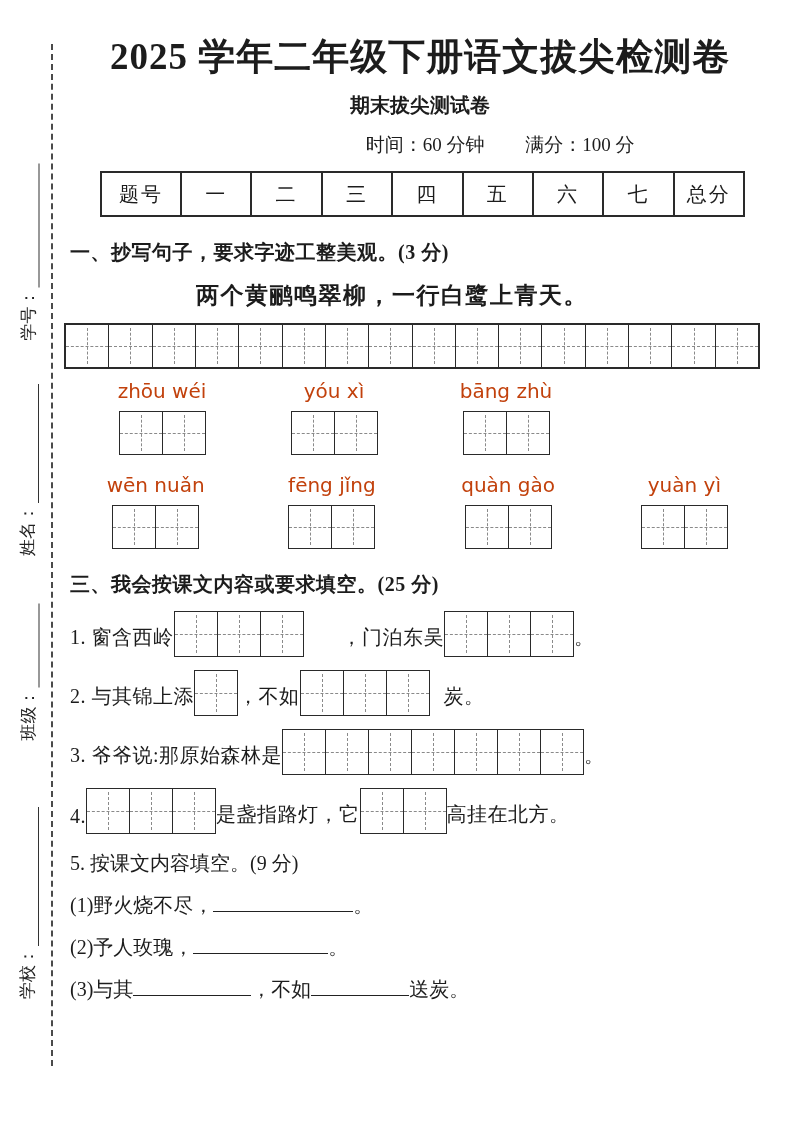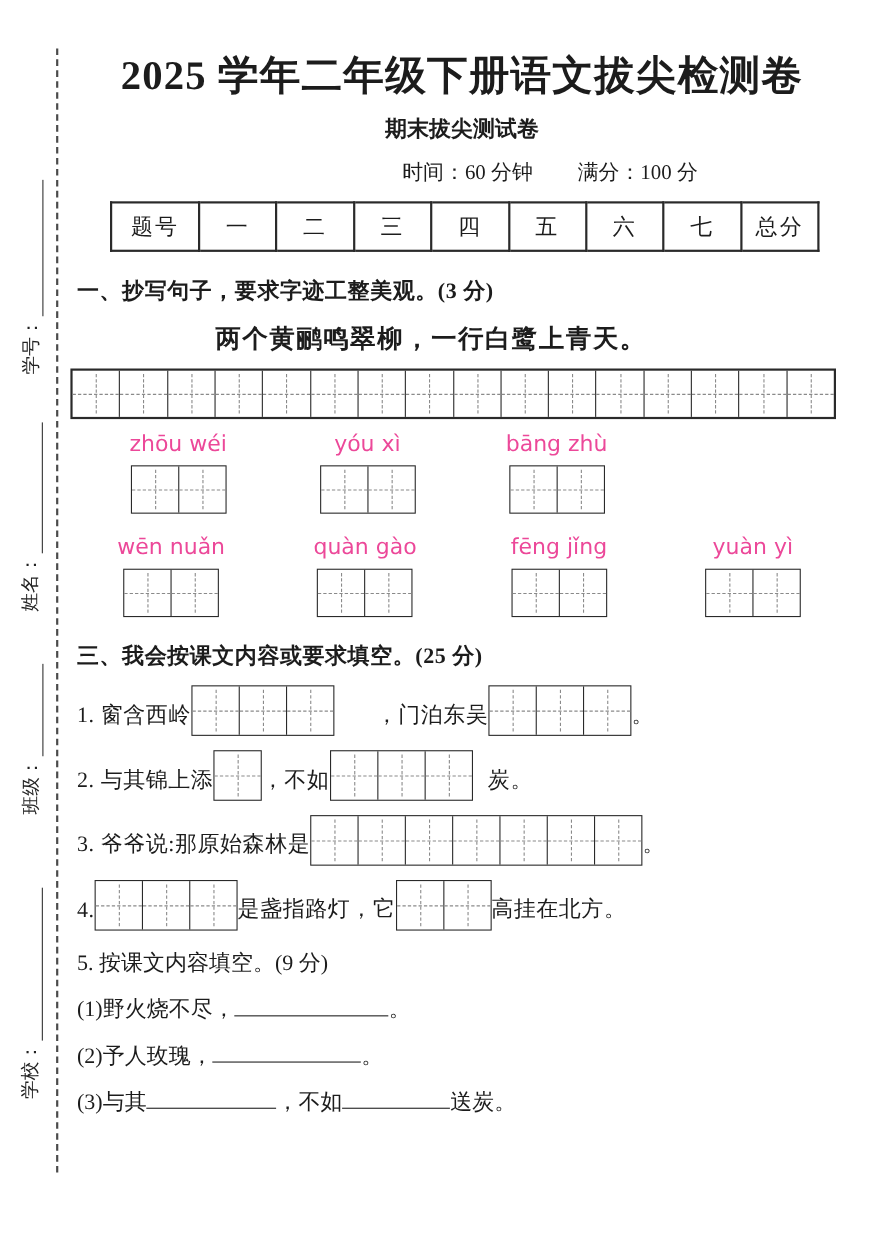--- a/index.html
+++ b/index.html
@@ -12,21 +12,21 @@
   .side-field{position:absolute;height:26px;font-size:17px;white-space:nowrap;
               display:flex;align-items:flex-end;transform:rotate(-90deg);color:#222;}
   .side-blank{display:inline-block;border-bottom:1.6px solid #333;height:17px;margin-left:2px;}
   .sf1{width:177px;left:-62px;top:239px;}
   .sf2{width:172px;left:-60px;top:457px;}
   .sf3{width:137px;left:-42px;top:659px;}
   .sf4{width:192px;left:-70px;top:890px;}
   .sb1{width:124px;} .sb2{width:119px;} .sb3{width:84px;} .sb4{width:139px;}
 
   
-  .content{position:absolute;left:70px;top:38px;width:700px;}
+  .content{position:absolute;left:70px;top:26px;width:700px;}
   .title{font-size:37px;font-weight:bold;text-align:center;letter-spacing:1px;margin:6px 0 0;}
   .subtitle{font-size:20px;font-weight:bold;text-align:center;margin:10px 0 0;}
   .meta{font-size:19px;margin-top:13px;text-align:center;padding-left:160px;}
   .meta span{margin:0 18px;}
 
   table.score{border-collapse:collapse;margin:13px 0 0 30px;width:645px;table-layout:fixed;}
   table.score td{border:2px solid #2a2a2a;height:42px;text-align:center;
                  font-size:20px;padding:0;letter-spacing:2px;}
   table.score td.first{width:78px;}
 
@@ -38,21 +38,21 @@
   .grid-row{display:flex;margin:12px 0 0 -6px;width:696px;height:46px;
             border:2px solid #2a2a2a;box-sizing:border-box;}
   .gcell{flex:1;position:relative;border-right:1.6px solid #2a2a2a;}
   .gcell:last-child{border-right:none;}
   .gcell::before{content:"";position:absolute;left:50%;top:3px;bottom:3px;border-left:1px dashed #8a8a8a;}
   .gcell::after{content:"";position:absolute;top:50%;left:0;right:0;border-top:1px dashed #8a8a8a;}
 
   
   .pin-row{display:flex;margin-top:10px;padding:0 6px;}
   .pin-group{width:25%;display:flex;flex-direction:column;align-items:center;}
-  .pin-word{font-family:"DejaVu Sans",sans-serif;font-size:20px;height:28px;color:#ec4899;}
+  .pin-word{font-family:"DejaVu Sans",sans-serif;font-size:20px;height:28px;color:#c2410c;}
   .wordbox{display:flex;border:1.8px solid #2a2a2a;margin-top:4px;}
   .wcell{width:42px;height:42px;position:relative;border-right:1.8px solid #2a2a2a;}
   .wcell:last-child{border-right:none;}
   .wcell::before{content:"";position:absolute;left:50%;top:3px;bottom:3px;border-left:1px dashed #8a8a8a;}
   .wcell::after{content:"";position:absolute;top:50%;left:0;right:0;border-top:1px dashed #8a8a8a;}
 
   
   .q{font-size:20px;margin-top:13px;display:flex;align-items:flex-end;white-space:nowrap;}
   .q .t{padding-bottom:6px;letter-spacing:0.5px;}
   .ibox{display:flex;border:1.7px solid #2a2a2a;height:44px;box-sizing:content-box;}
@@ -162,28 +162,28 @@
     </div>
     <div class="pin-row" style="margin-top:18px;gap:17px;">
       <div class="pin-group">
         <div class="pin-word">wēn nuǎn</div>
         <div class="wordbox">
             <i class="wcell"></i>
             <i class="wcell"></i>
           </div>
       </div>
       <div class="pin-group">
+        <div class="pin-word">fēng jǐng</div>
+        <div class="wordbox">
+            <i class="wcell"></i>
+            <i class="wcell"></i>
+          </div>
+      </div>
+      <div class="pin-group">
         <div class="pin-word">quàn gào</div>
-        <div class="wordbox">
-            <i class="wcell"></i>
-            <i class="wcell"></i>
-          </div>
-      </div>
-      <div class="pin-group">
-        <div class="pin-word">fēng jǐng</div>
         <div class="wordbox">
             <i class="wcell"></i>
             <i class="wcell"></i>
           </div>
       </div>
       <div class="pin-group">
         <div class="pin-word">yuàn yì</div>
         <div class="wordbox">
             <i class="wcell"></i>
             <i class="wcell"></i>

